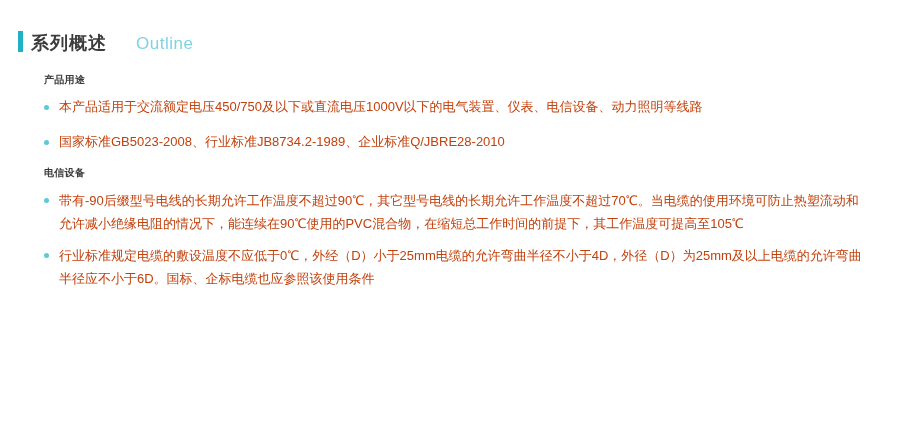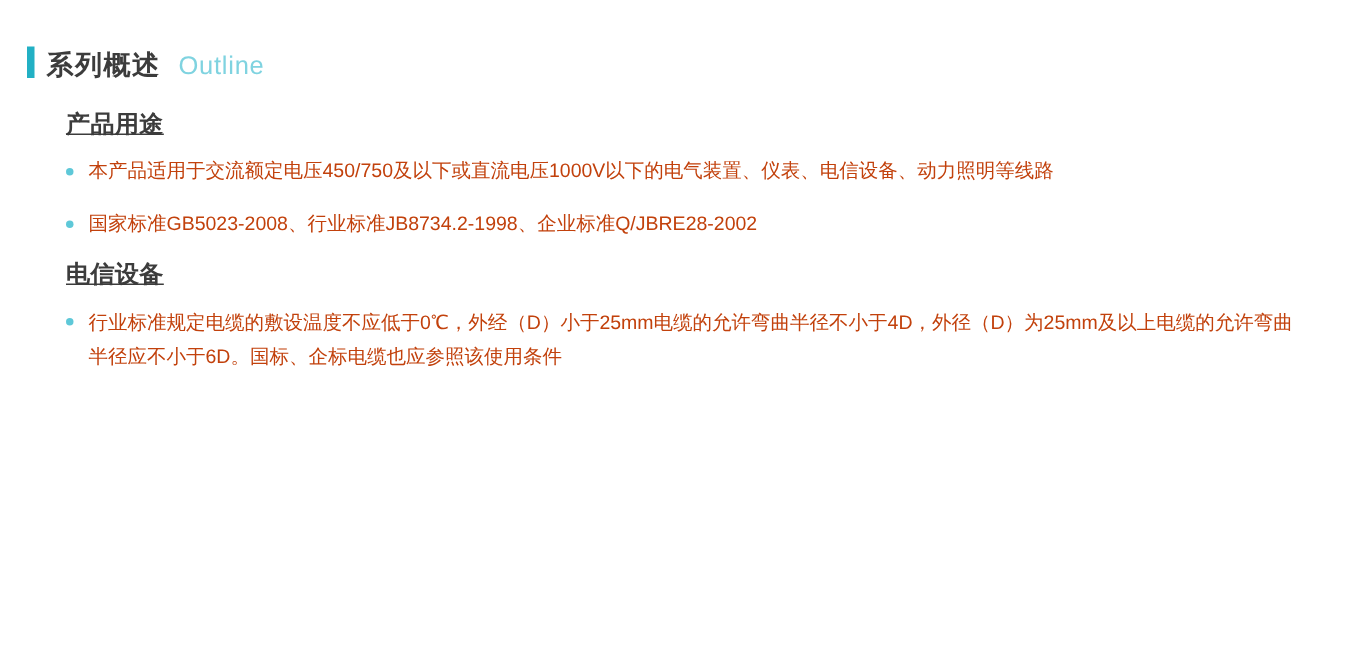--- a/index.html
+++ b/index.html
@@ -38,38 +38,37 @@
   }
   .header-title-cn {
     font-size: 18px;
     font-weight: bold;
     color: #3c3c3c;
     letter-spacing: 1px;
   }
   .header-title-en {
     font-size: 17px;
     color: #7fd3e0;
-    margin-left: 12px;
+    margin-left: 29px;
     font-weight: normal;
     letter-spacing: 0.5px;
   }
   
   .content {
     padding-left: 26px;
   }
   .block {
     margin-bottom: 14px;
   }
   .block-title {
-    font-size: 16px;
+    font-size: 10px;
     font-weight: bold;
     color: #3c3c3c;
     margin: 0 0 9px 0;
     letter-spacing: 0.3px;
-    text-decoration: underline;
   }
   .bullet-list {
     list-style: none;
     margin: 0;
     padding: 0;
   }
   .bullet-item {
     position: relative;
     padding-left: 15px;
     font-size: 13px;
@@ -120,28 +119,32 @@
           <span class="dot"></span>
           <span>本产品适用于交流额定电压450/750及以下或直流电压1000V以下的电气装置、仪表、电信设备、动力照明等线路</span>
         </li>
       </ul>
     </div>
 
     <div class="block block-standard">
       <ul class="bullet-list">
         <li class="bullet-item">
           <span class="dot"></span>
-          <span>国家标准GB5023-2008、行业标准JB8734.2-1998、企业标准Q/JBRE28-2002</span>
+          <span>国家标准GB5023-2008、行业标准JB8734.2-1989、企业标准Q/JBRE28-2010</span>
         </li>
       </ul>
     </div>
 
     <div class="block block-features">
       <div class="block-title">电信设备</div>
       <ul class="bullet-list">
+        <li class="bullet-item">
+          <span class="dot"></span>
+          <span>带有-90后缀型号电线的长期允许工作温度不超过90℃，其它型号电线的长期允许工作温度不超过70℃。当电缆的使用环境可防止热塑流动和允许减小绝缘电阻的情况下，能连续在90℃使用的PVC混合物，在缩短总工作时间的前提下，其工作温度可提高至105℃</span>
+        </li>
         <li class="bullet-item">
           <span class="dot"></span>
           <span>行业标准规定电缆的敷设温度不应低于0℃，外经（D）小于25mm电缆的允许弯曲半径不小于4D，外径（D）为25mm及以上电缆的允许弯曲半径应不小于6D。国标、企标电缆也应参照该使用条件</span>
         </li>
       </ul>
     </div>
 
   </div>
 </div>
 

